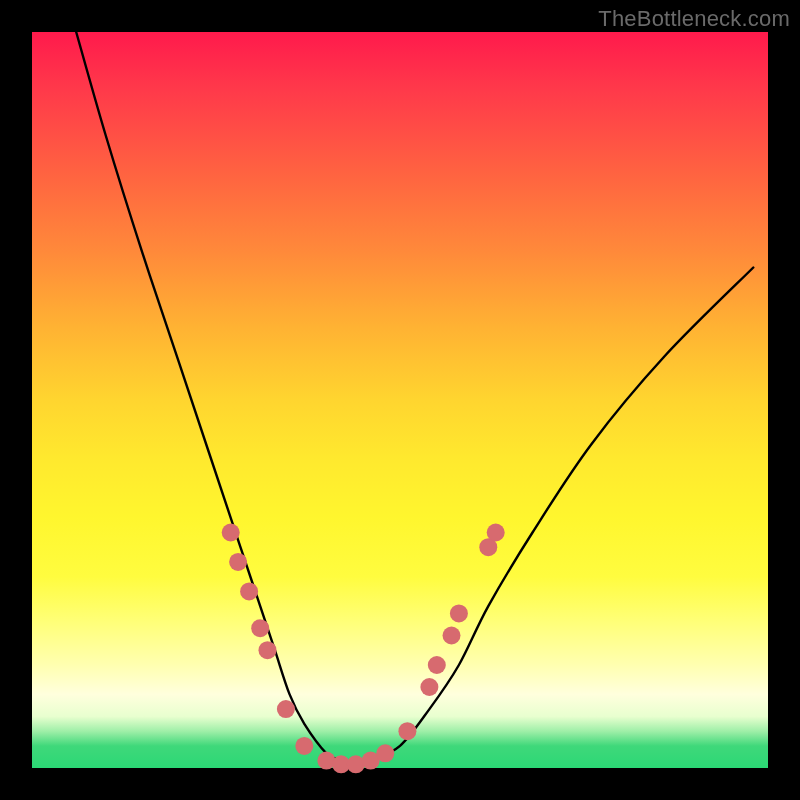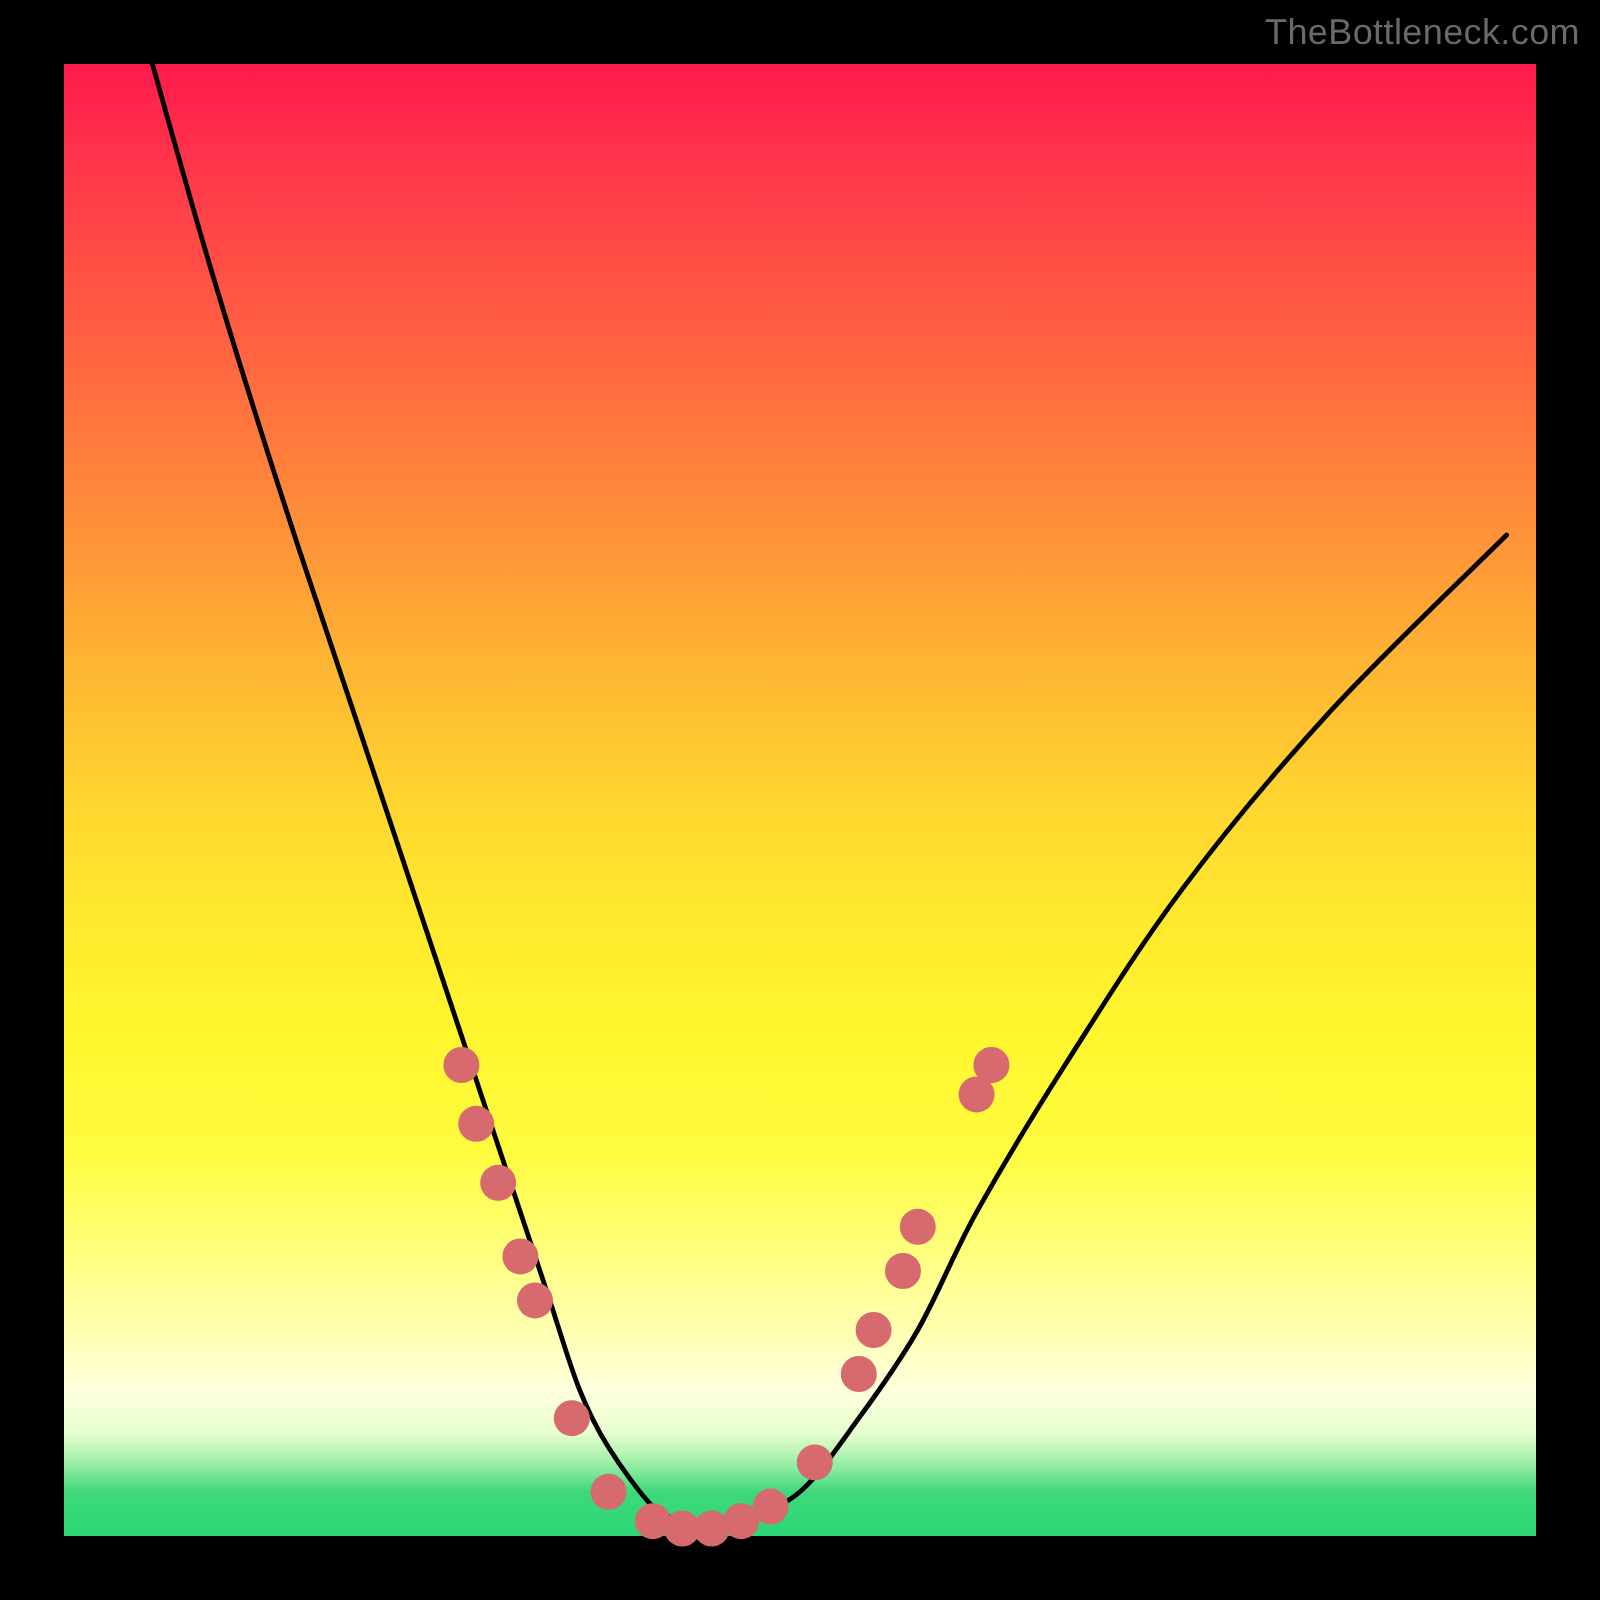--- a/index.html
+++ b/index.html
@@ -42,21 +42,21 @@
       #9fefa8 95%,
       #3fd87a 97%,
       #2bd875 100%
     );
   }
   .watermark {
     position: absolute;
     top: 6px;
     right: 10px;
     color: #6a6a6a;
-    font-size: 18px;
+    font-size: 22px;
     font-weight: 500;
     letter-spacing: 0.2px;
     user-select: none;
   }
   svg.curve {
     position: absolute;
     left: 0;
     top: 0;
     width: 736px;
     height: 736px;

